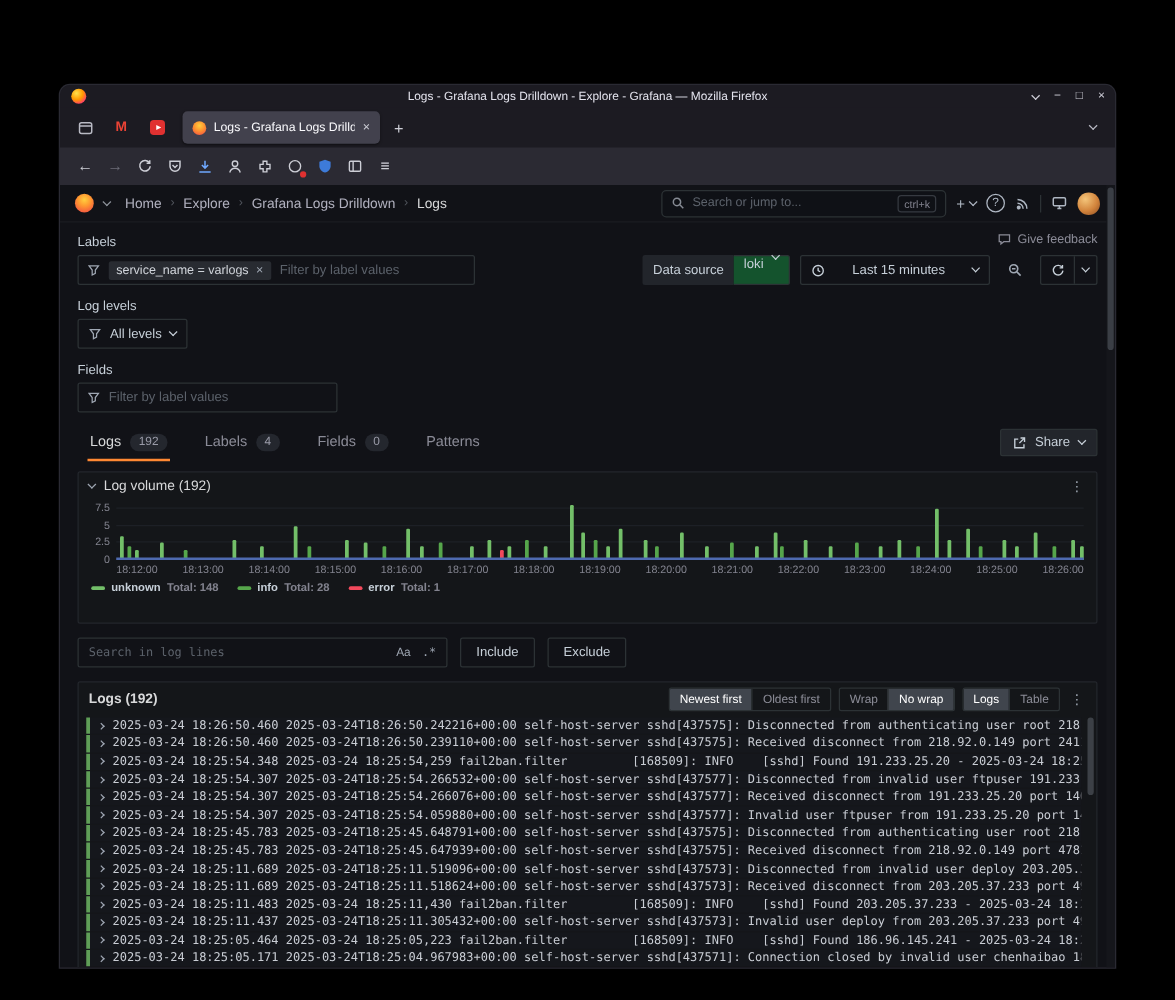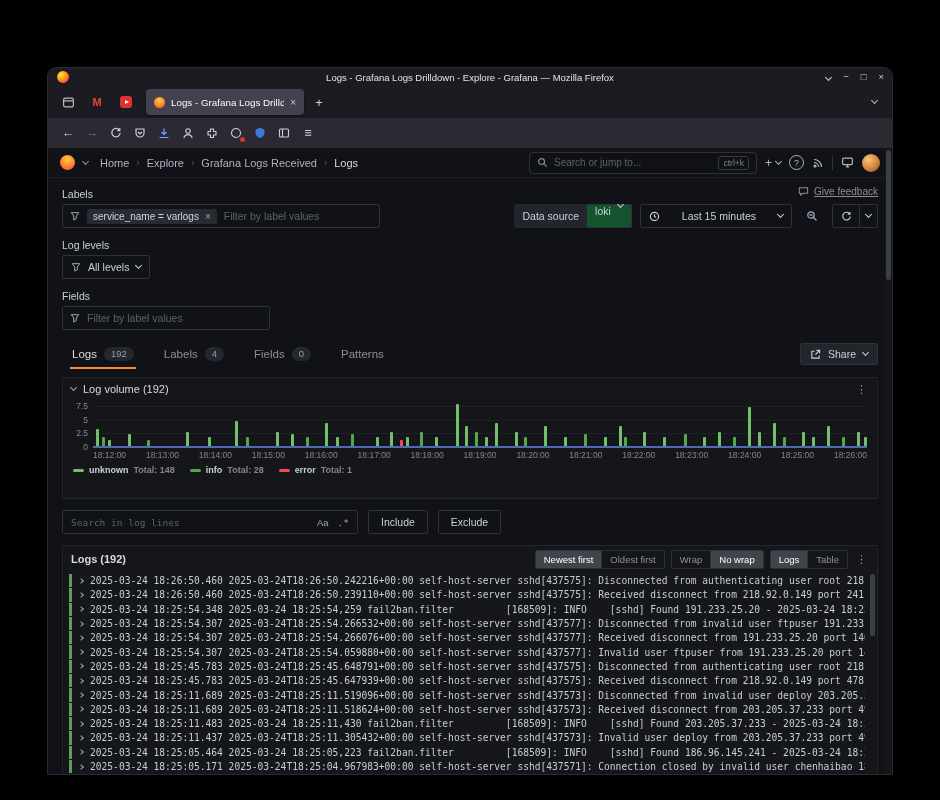--- a/index.html
+++ b/index.html
@@ -56,21 +56,21 @@
 .g-search input{flex:1;font-size:10px;min-width:0;}
 .kbd{border:1px solid #363a41;border-radius:3px;padding:0 4px;font-size:8.5px;color:rgba(204,204,220,.6);height:14px;line-height:13px;white-space:nowrap;}
 .g-ic{display:flex;align-items:center;gap:4px;color:#aeb6c2;font-size:12px;cursor:pointer;}
 .circle-ic{width:15px;height:15px;border:1.2px solid #aeb6c2;border-radius:50%;font-size:9.5px;display:flex;align-items:center;justify-content:center;}
 .vdiv{width:1px;height:14px;background:#2c3235;}
 .avatar{width:18px;height:18px;border-radius:50%;background:radial-gradient(circle at 35% 30%,#f4c57a,#d2843c 55%,#8a4b22);cursor:pointer;}
 
 .g-body{flex:1;padding:10px 14px 0;position:relative;overflow:hidden;}
 .sec-label{font-size:10.5px;color:#c7d0d9;margin-bottom:4px;}
 .mt{margin-top:11px;}
-.give-feedback{position:absolute;top:8px;right:14px;display:flex;gap:5px;align-items:flex-end;color:rgba(204,204,220,.65);font-size:10px;cursor:pointer;text-decoration:underline;}
+.give-feedback{position:absolute;top:8px;right:14px;display:flex;gap:5px;align-items:flex-end;color:rgba(204,204,220,.65);font-size:10px;cursor:pointer;}
 
 .filter-row{display:flex;justify-content:space-between;align-items:center;}
 .label-filter{width:318px;height:24px;border:1px solid #2c3235;border-radius:2px;display:flex;align-items:center;gap:7px;padding:0 7px;background:#111217;color:#9fa7b3;}
 .chip{display:flex;align-items:center;gap:6px;background:#282b31;border-radius:2px;padding:2px 6px;font-size:10px;color:#d0d4da;white-space:nowrap;cursor:pointer;}
 .chip-x{color:#9fa7b3;font-size:10px;}
 .label-filter input{flex:1;font-size:10.5px;min-width:0;}
 .controls{display:flex;align-items:center;gap:8px;}
 .ds-group{display:flex;height:24px;font-size:10.5px;}
 .ds-label{background:#22252b;color:#c7d0d9;display:flex;align-items:center;padding:0 8px;border-radius:2px 0 0 2px;white-space:nowrap;}
 .ds-value{display:flex;align-items:flex-start;gap:7px;padding:0 8px;border:1px solid #2c3235;border-left:none;border-radius:0 2px 2px 0;color:#c7d0d9;background:#14532d;cursor:pointer;}
@@ -232,21 +232,21 @@
   <div class="grafana">
 
     <div class="g-nav">
       <div class="g-logo"></div>
       <span class="chev tiny" style="color:#8e939b"></span>
       <div class="breadcrumb">
           <div class="crumb">Home</div>
           <div class="crumb-sep">›</div>
           <div class="crumb">Explore</div>
           <div class="crumb-sep">›</div>
-          <div class="crumb">Grafana Logs Received</div>
+          <div class="crumb">Grafana Logs Drilldown</div>
           <div class="crumb-sep">›</div>
           <div class="crumb current">Logs</div>
         </div>
       <div class="g-search">
         <svg width="11" height="11" viewBox="0 0 12 12" fill="none" stroke="currentColor" stroke-width="1.3">
             <circle cx="5" cy="5" r="3.2"></circle>
             <line x1="7.5" y1="7.5" x2="10.5" y2="10.5"></line>
           </svg>
         <input placeholder="Search or jump to..." style="">
         <span class="kbd">ctrl+k</span>

